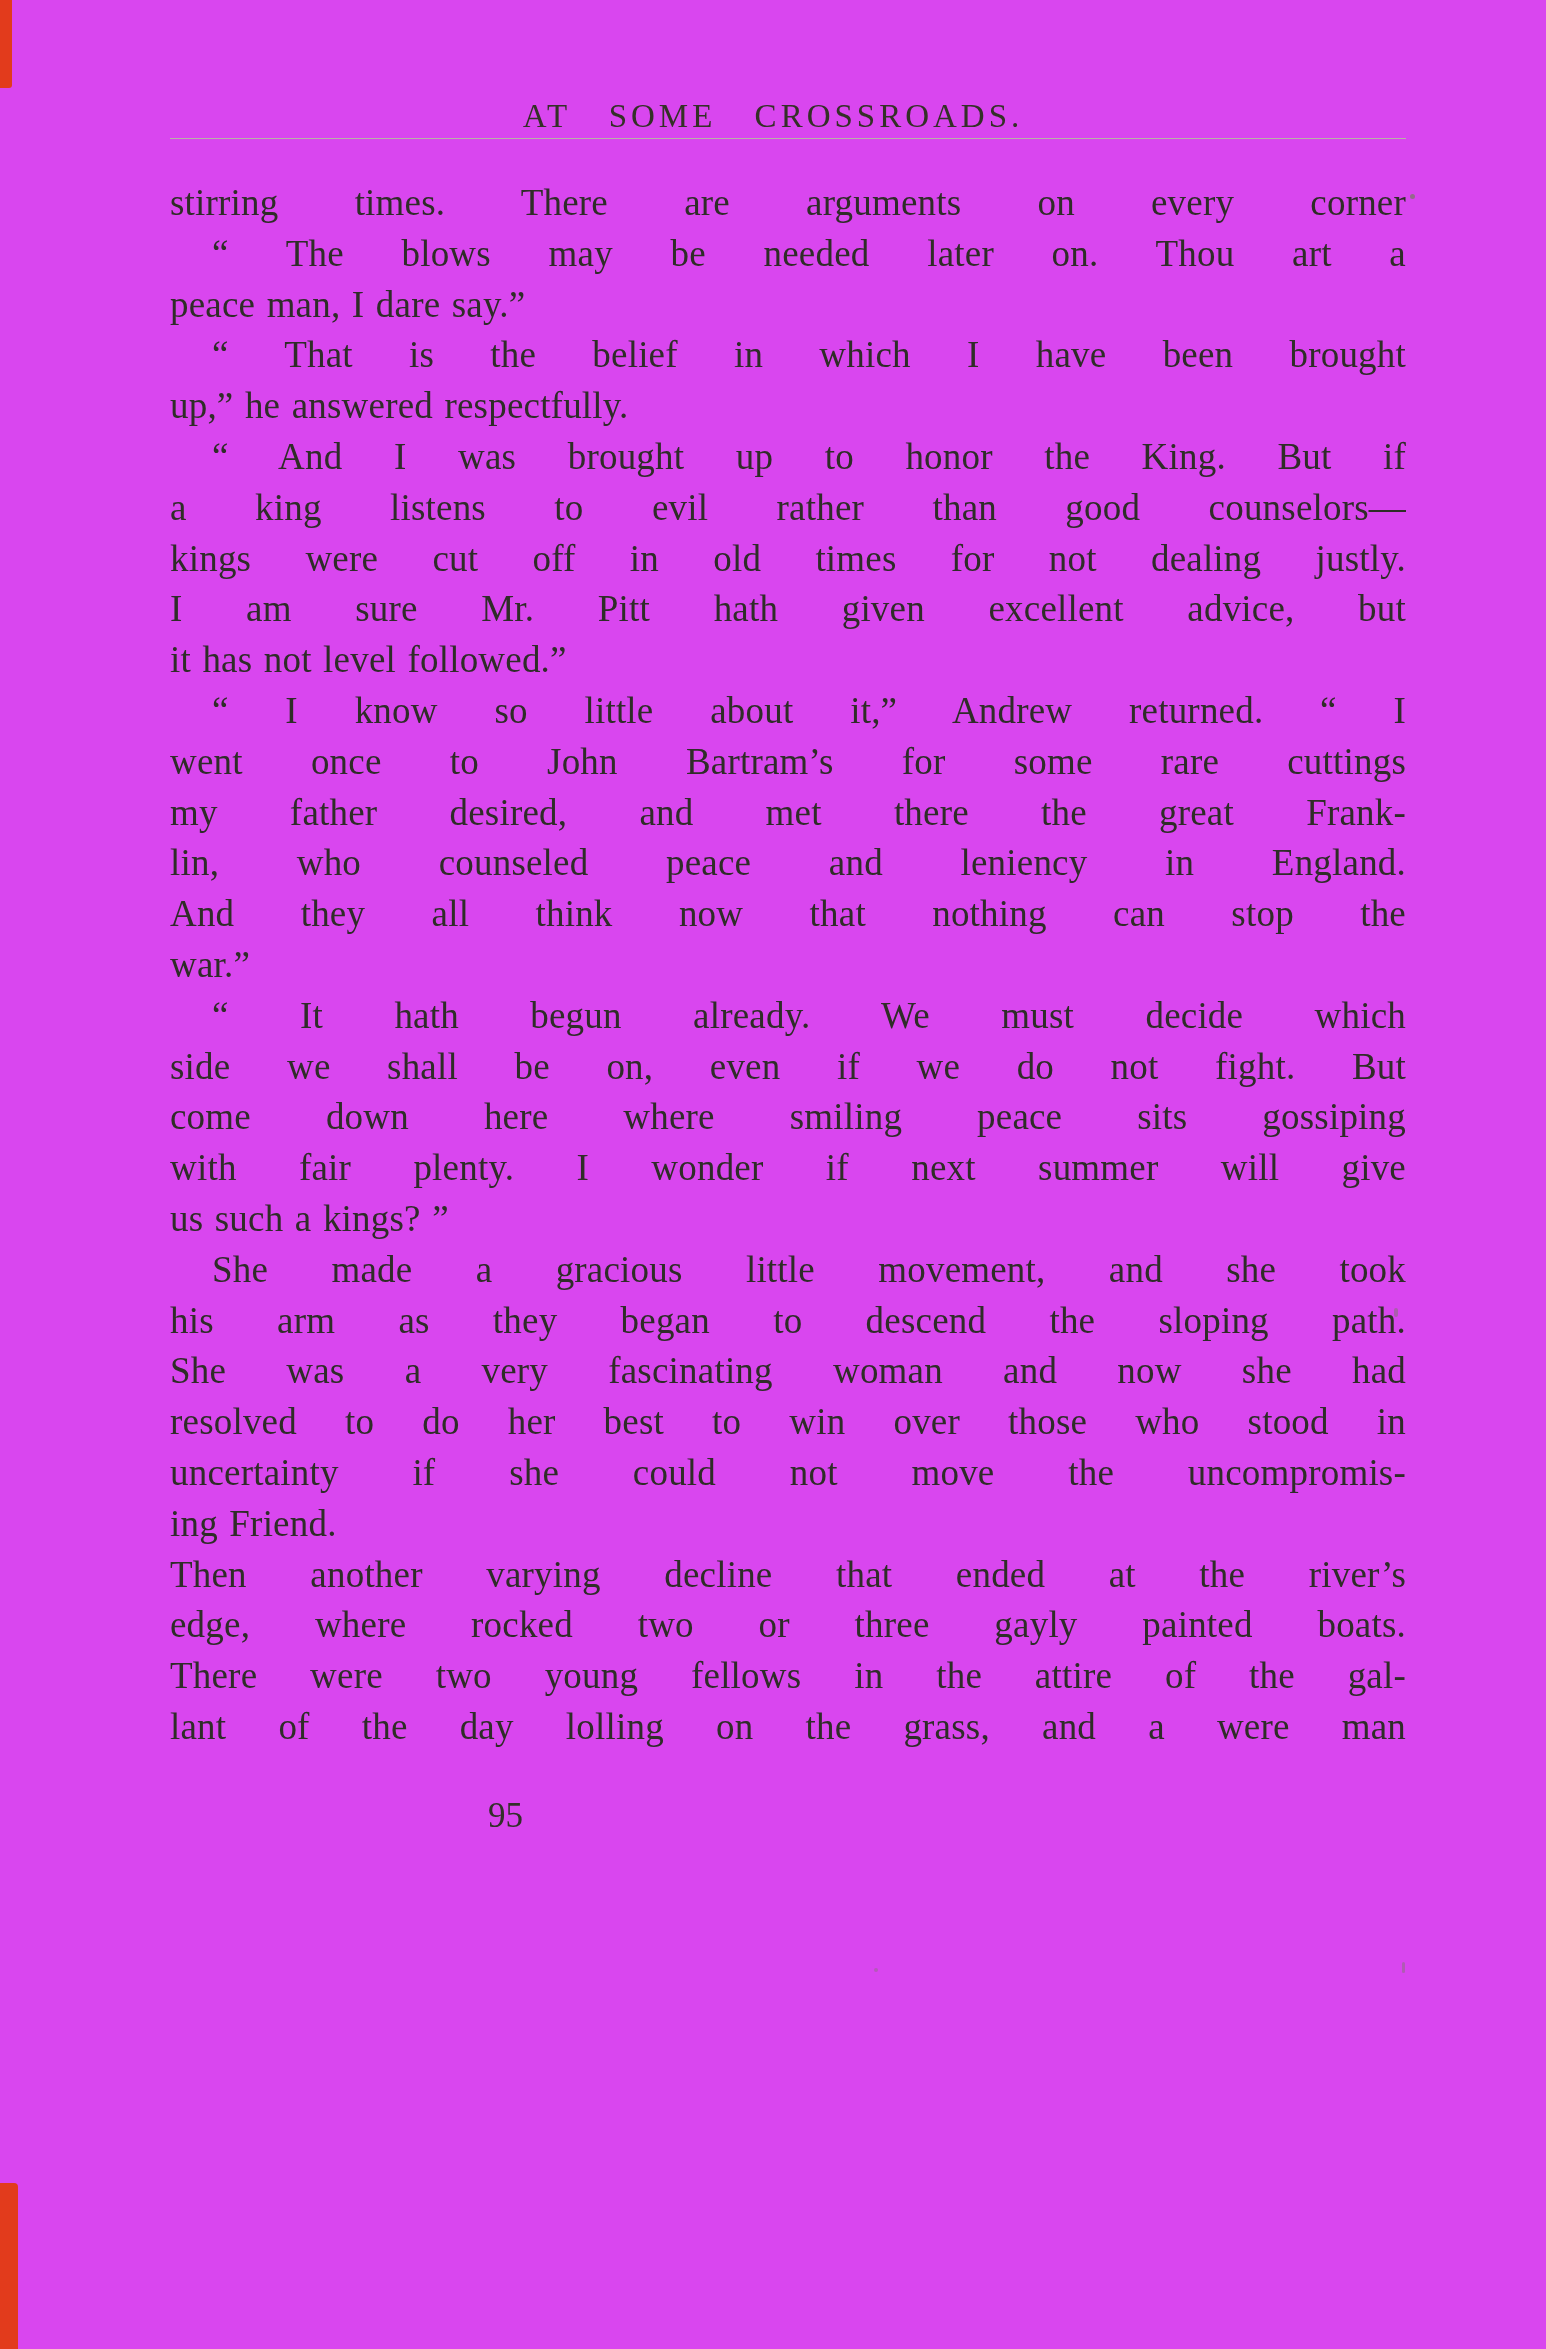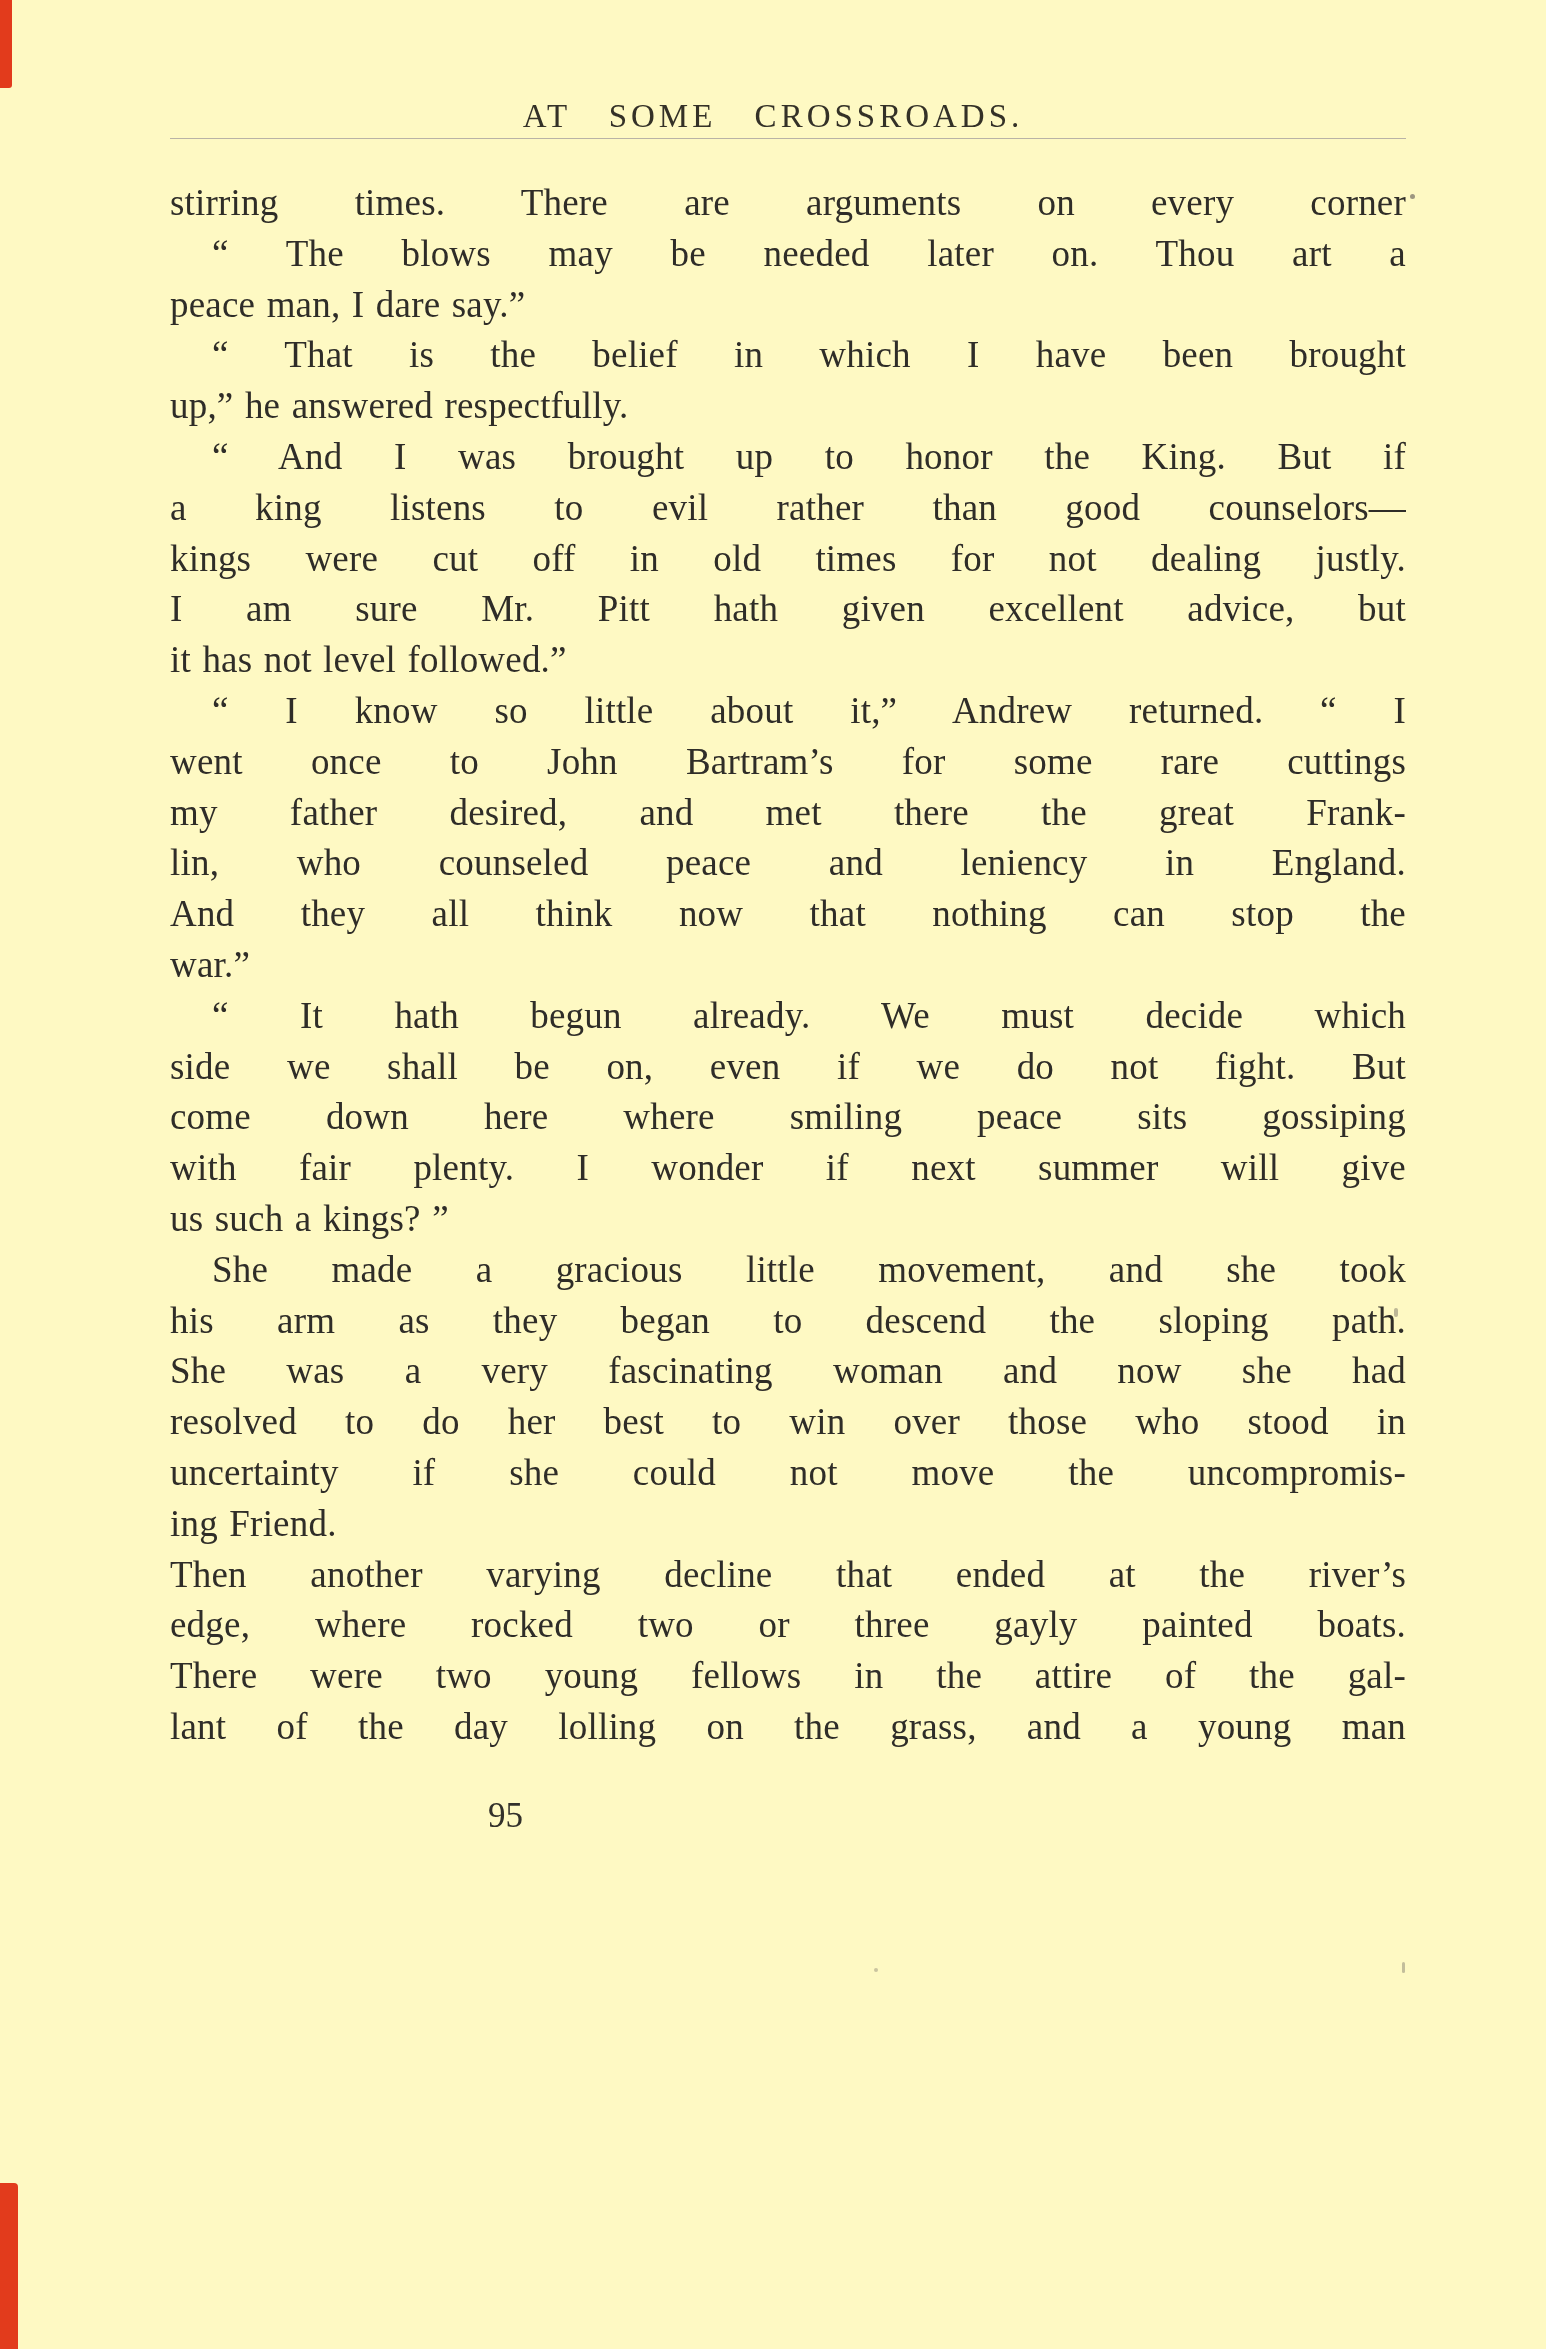--- a/index.html
+++ b/index.html
@@ -4,21 +4,21 @@
 <style>
   html, body {
     margin: 0;
     padding: 0;
     background: #e9e6df;
   }
   .page {
     position: relative;
     width: 1546px;
     height: 2349px;
-    background: #fef9c3;
+    background: #d946ef;
     overflow: hidden;
     font-family: "Liberation Serif", "DejaVu Serif", serif;
     color: #2f2d28;
   }
   
   .edge-strip {
     position: absolute;
     left: 0;
     background: #e23b1c;
   }
@@ -154,21 +154,21 @@
       <div class="line">She was a very fascinating woman and now she had</div>
       <div class="line">resolved to do her best to win over those who stood in</div>
       <div class="line">uncertainty if she could not move the uncompromis-</div>
       <div class="line end">ing Friend.</div>
     </div>
 
     <div class="para">
       <div class="line">Then another varying decline that ended at the river’s</div>
       <div class="line">edge, where rocked two or three gayly painted boats.</div>
       <div class="line">There were two young fellows in the attire of the gal-</div>
-      <div class="line">lant of the day lolling on the grass, and a young man</div>
+      <div class="line">lant of the day lolling on the grass, and a were man</div>
     </div>
 
   </div>
 
   <div class="page-number">95</div>
 
   <div class="speck s1"></div>
   <div class="speck s2"></div>
   <div class="speck s3"></div>
   <div class="speck s4"></div>

